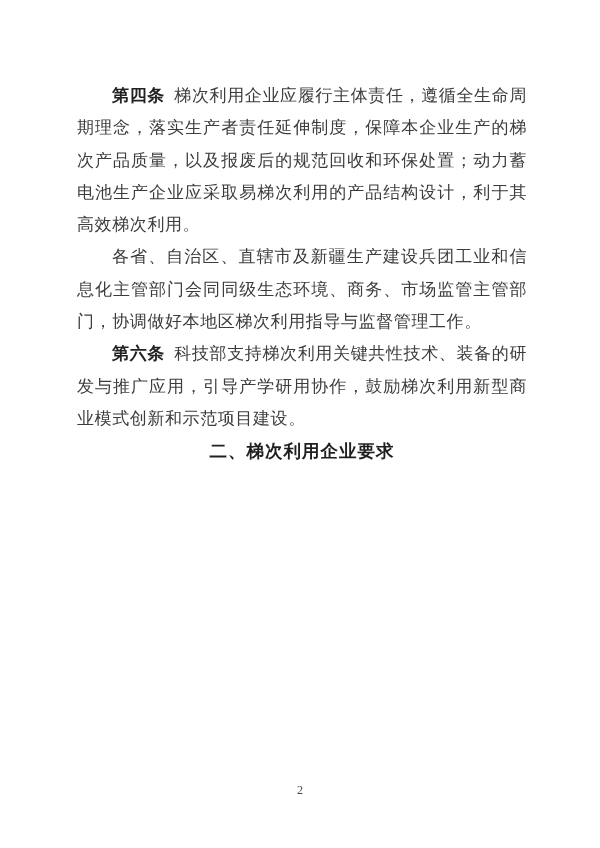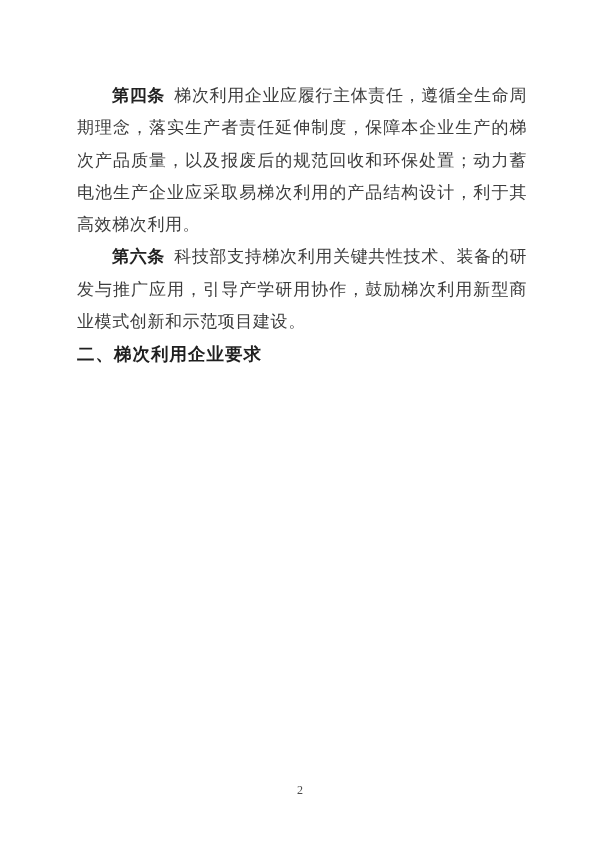--- a/index.html
+++ b/index.html
@@ -32,21 +32,21 @@
   .term {
     font-weight: bold;
     color: #222222;
     margin-right: 0.55em;
   }
   .section-heading {
     font-family: "Liberation Sans", "DejaVu Sans", sans-serif;
     font-size: 17.5px;
     font-weight: bold;
     color: #1f1f1f;
-    text-align: left;
+    text-align: center;
     text-indent: 0;
     line-height: 32.3px;
     letter-spacing: 1px;
   }
   .page-number {
     position: absolute;
     top: 783px;
     left: 0;
     width: 600px;
     text-align: center;
@@ -57,20 +57,21 @@
 </style>
 </head>
 <body>
 
 <div class="page">
   <div class="content">
 
     <p class="para"><span class="term">第四条</span><span>梯次利用企业应履行主体责任，遵循全生命周期理念，落实生产者责任延伸制度，保障本企业生产的梯次产品质量，以及报废后的规范回收和环保处置；动力蓄电池生产企业应采取易梯次利用的产品结构设计，利于其高效梯次利用。</span></p>
 
 
+    <p class="para"><span>各省、自治区、直辖市及新疆生产建设兵团工业和信息化主管部门会同同级生态环境、商务、市场监管主管部门，协调做好本地区梯次利用指导与监督管理工作。</span></p>
 
     <p class="para"><span class="term">第六条</span><span>科技部支持梯次利用关键共性技术、装备的研发与推广应用，引导产学研用协作，鼓励梯次利用新型商业模式创新和示范项目建设。</span></p>
 
     <h2 class="section-heading">二、梯次利用企业要求</h2>
 
 
 
   </div>
 
   <div class="page-number">2</div>

